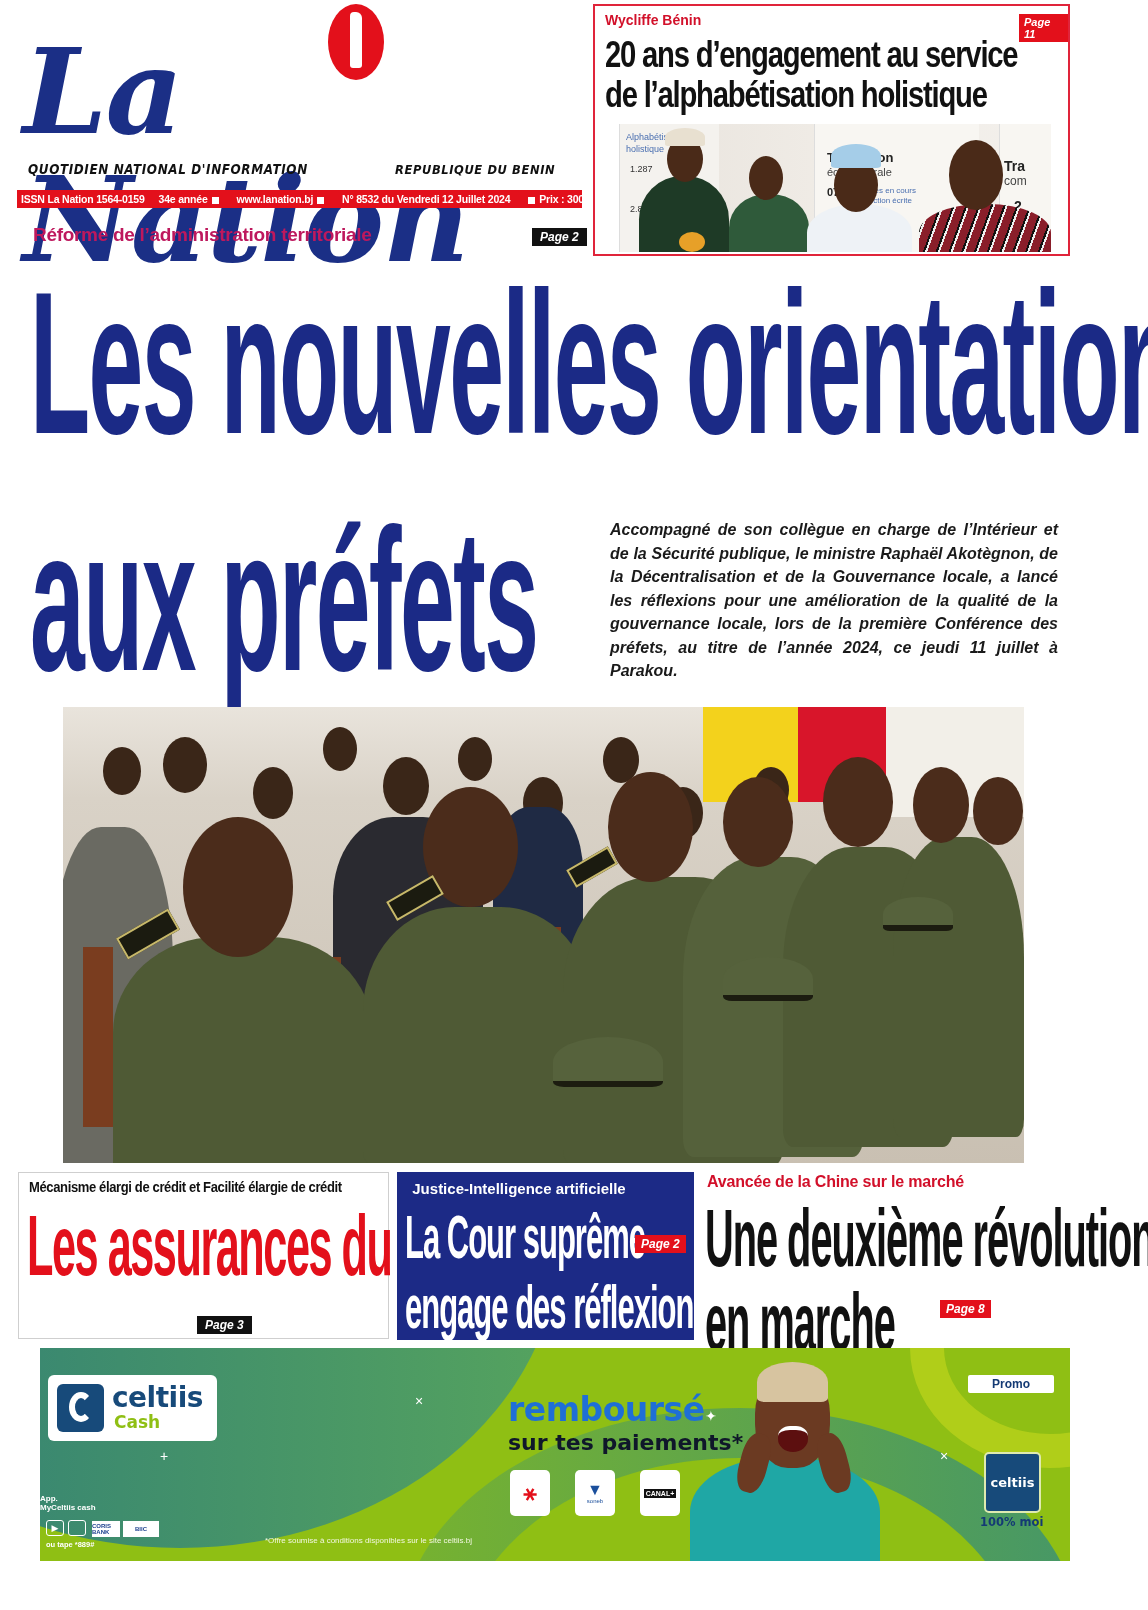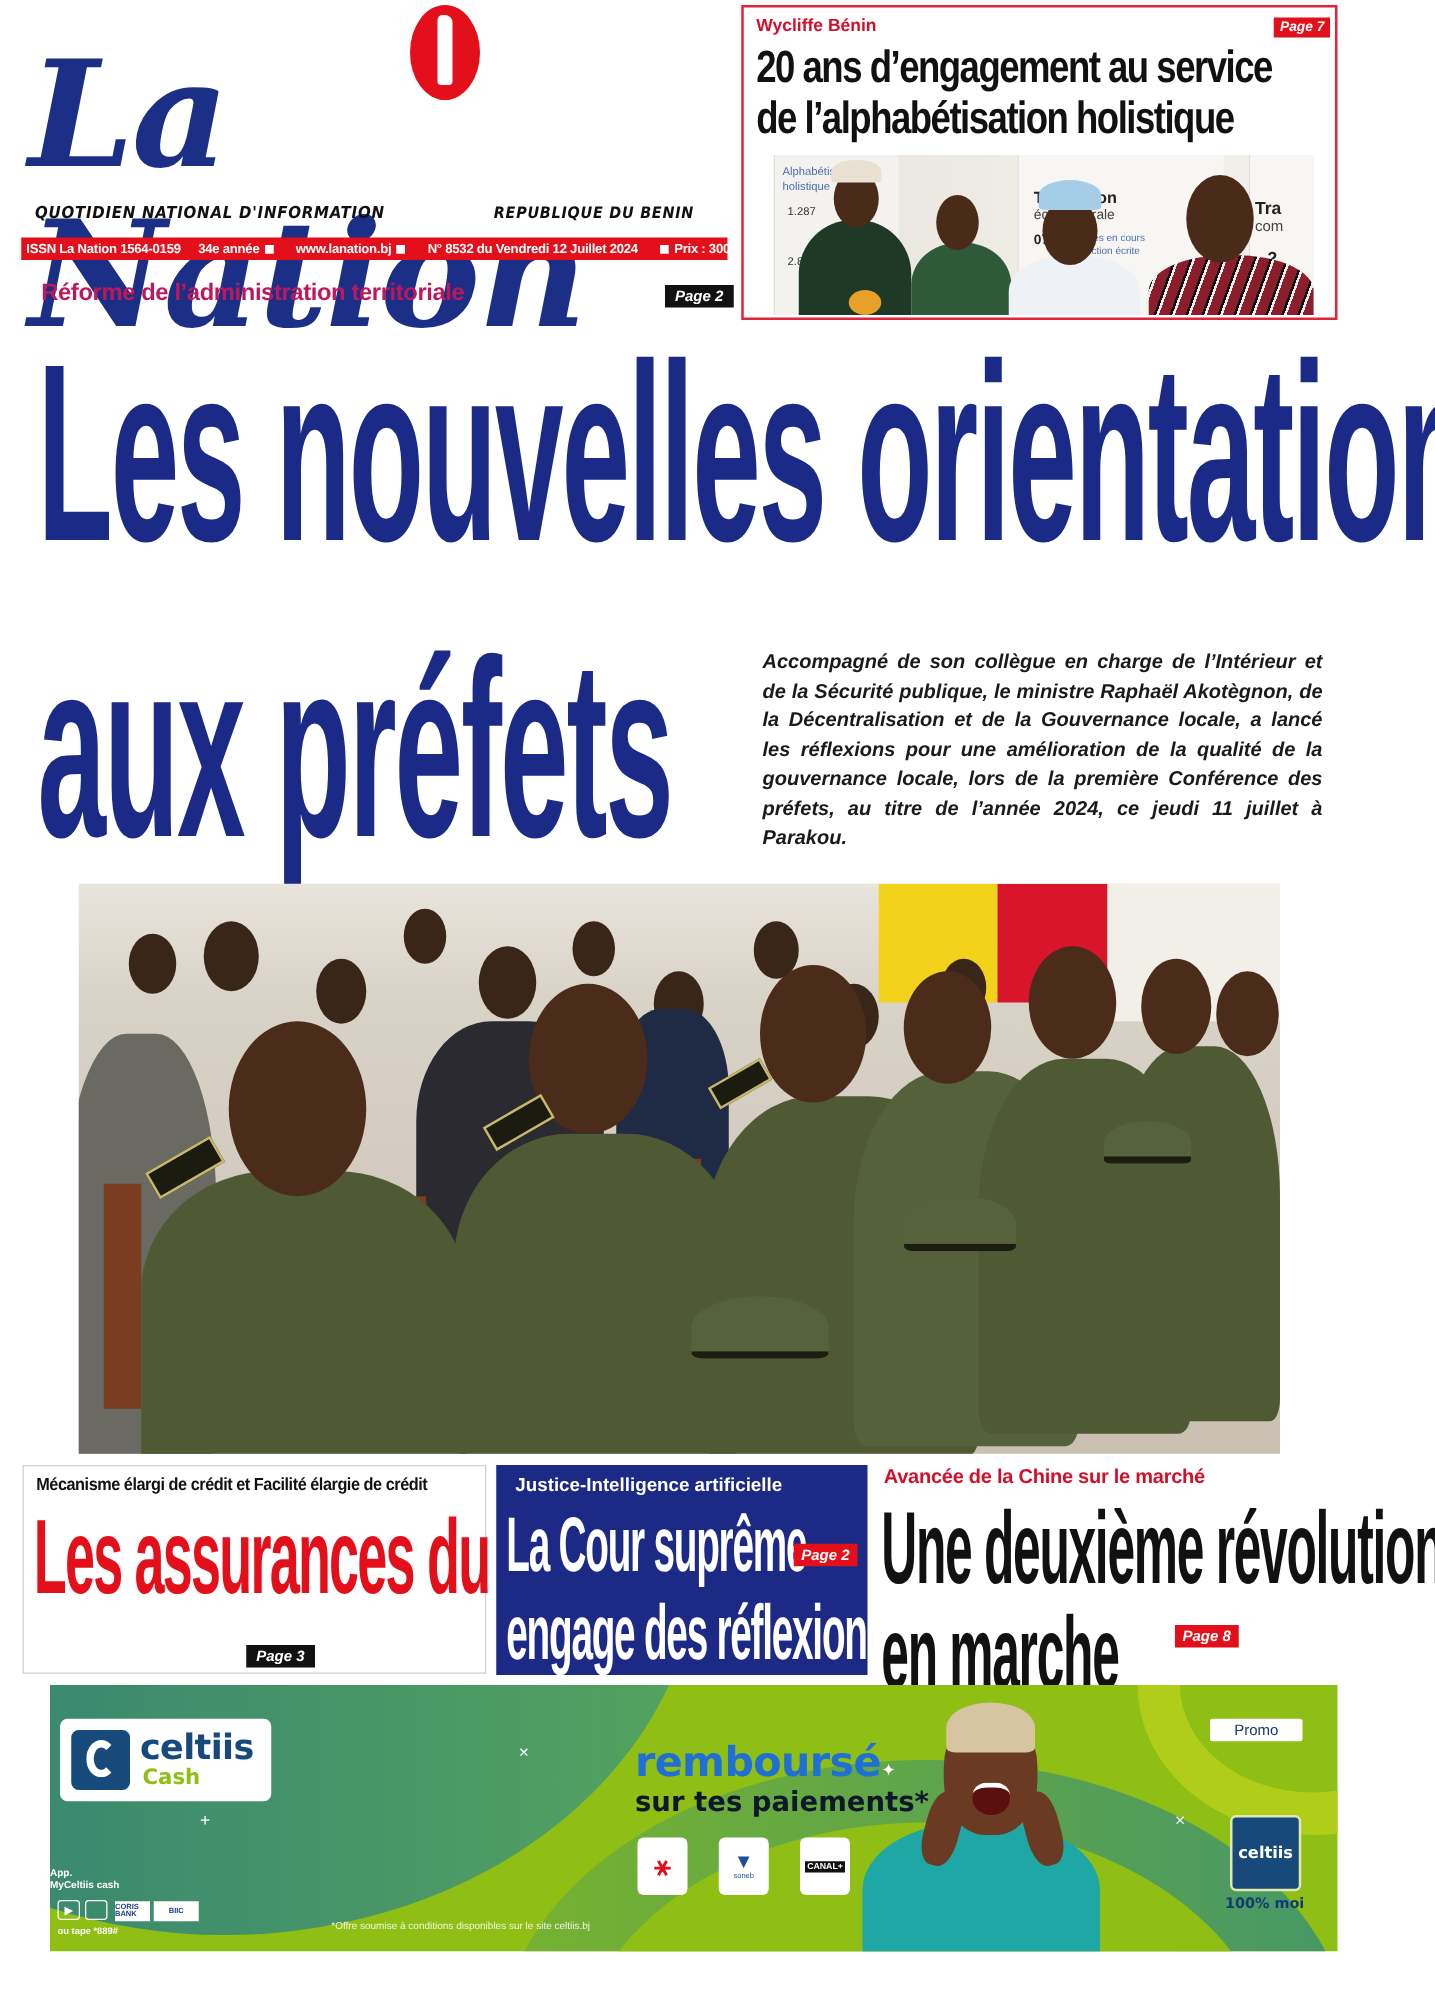--- a/index.html
+++ b/index.html
@@ -160,21 +160,21 @@
   .ad-bank-2 { left: 83px; width: 36px; }
   .ad-ussd { left: 6px; top: 192px; font-size: 7.5px; color: #fff; font-weight: bold; }
 
   .ad-woman-body { left: 650px; top: 110px; width: 190px; height: 120px; background: #1fa7a5; border-radius: 45% 45% 0 0; }
   .ad-woman-head { left: 715px; top: 20px; width: 75px; height: 100px; background: #6b3a22; border-radius: 46% 46% 44% 44%; }
   .ad-woman-hair { left: 717px; top: 14px; width: 71px; height: 40px; background: #d7c4a0; border-radius: 50% 50% 10% 10%; }
   .ad-woman-mouth { left: 738px; top: 78px; width: 30px; height: 26px; background: #5c0f0f; border-radius: 40% 40% 50% 50%; border-top: 4px solid #fff; }
   .ad-woman-hand-l { left: 700px; top: 85px; width: 28px; height: 60px; background: #6b3a22; border-radius: 40%; transform: rotate(15deg); }
   .ad-woman-hand-r { left: 780px; top: 85px; width: 28px; height: 60px; background: #6b3a22; border-radius: 40%; transform: rotate(-15deg); }
 
-  .ad-promo { left: 928px; top: 27px; width: 74px; height: 18px; background: #fff; color: #143a74; font-size: 12px; font-weight: normal; text-align: center; line-height: 18px; border-radius: 2px; }
+  .ad-promo { left: 928px; top: 27px; width: 86px; height: 18px; background: #fff; color: #143a74; font-size: 12px; font-weight: bold; text-align: center; line-height: 18px; border-radius: 2px; }
   .ad-badge { left: 944px; top: 104px; width: 57px; height: 61px; background: #174a7a; border: 2px solid #dfeab0; border-radius: 5px; color: #fff; font-size: 13px; font-weight: bold; display: flex; align-items: center; justify-content: center; font-family: "DejaVu Sans", sans-serif; }
   .ad-100 { left: 940px; top: 167px; font-size: 11.5px; font-weight: bold; color: #143a74; font-family: "DejaVu Sans", sans-serif; }
   .sparkle { position: absolute; color: #fff; font-size: 14px; }
 </style>
 </head>
 <body>
 
 <div class="abs masthead-logo">La Nation</div>
 <div class="abs logo-map-circle" style="left:328px;top:4px;"></div>
 <div class="abs tagline-left">QUOTIDIEN  NATIONAL  D'INFORMATION</div>
@@ -183,21 +183,21 @@
 <div class="abs info-bar">
   <span>ISSN La Nation 1564-0159</span>
   <span><span style="margin:0">34e année</span><i class="sq"></i></span>
   <span><span style="margin:0">www.lanation.bj</span><i class="sq"></i></span>
   <span>N° 8532 du Vendredi 12 Juillet  2024</span>
   <span style="margin:0"><i class="sq"></i><span style="margin:0">Prix : 300 F CFA</span></span>
 </div>
 
 <div class="abs teaser-box">
   <div class="abs teaser-kicker">Wycliffe Bénin</div>
-  <div class="abs page-badge-red" style="left:424px;top:8px;">Page 7</div>
+  <div class="abs page-badge-red" style="left:424px;top:8px;">Page 11</div>
   <div class="abs teaser-title">
     <div>20 ans d’engagement au service</div>
     <div>de l’alphabétisation holistique</div>
   </div>
   <div class="abs teaser-photo">
     <div class="tp-panel" style="left:0;width:100px;background:#f4f2ee;">
       <div class="tp-text" style="left:6px;top:8px;">Alphabétisation</div>
       <div class="tp-text" style="left:6px;top:20px;">holistique</div>
       <div class="tp-text" style="left:10px;top:40px;color:#333;">1.287</div>
       <div class="tp-text" style="left:10px;top:56px;color:#333;margin-top:24px;">2.803</div>

